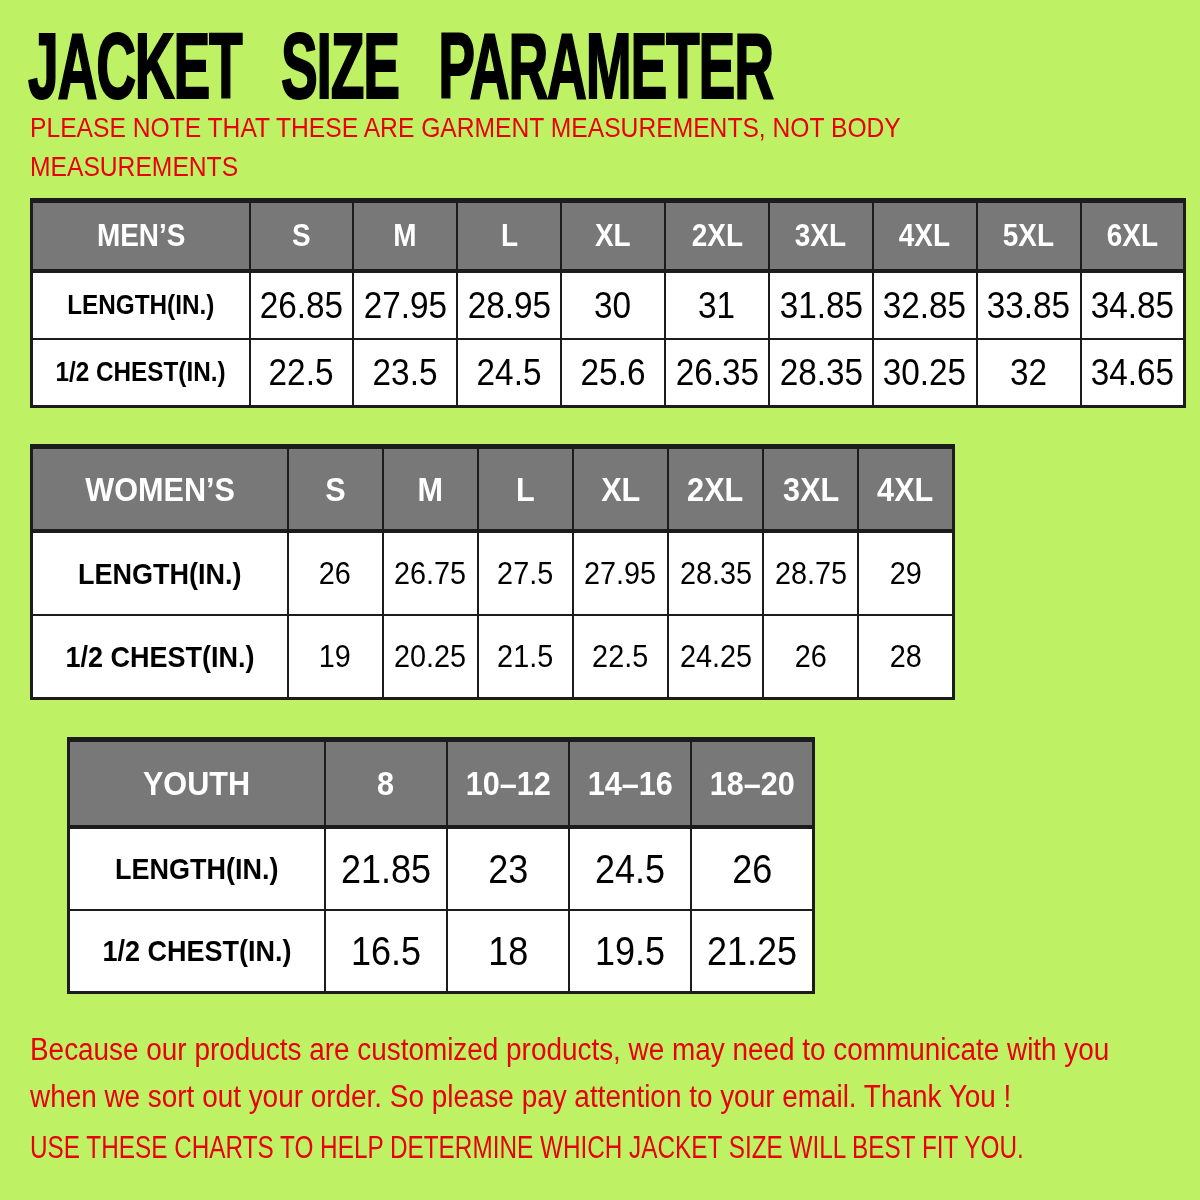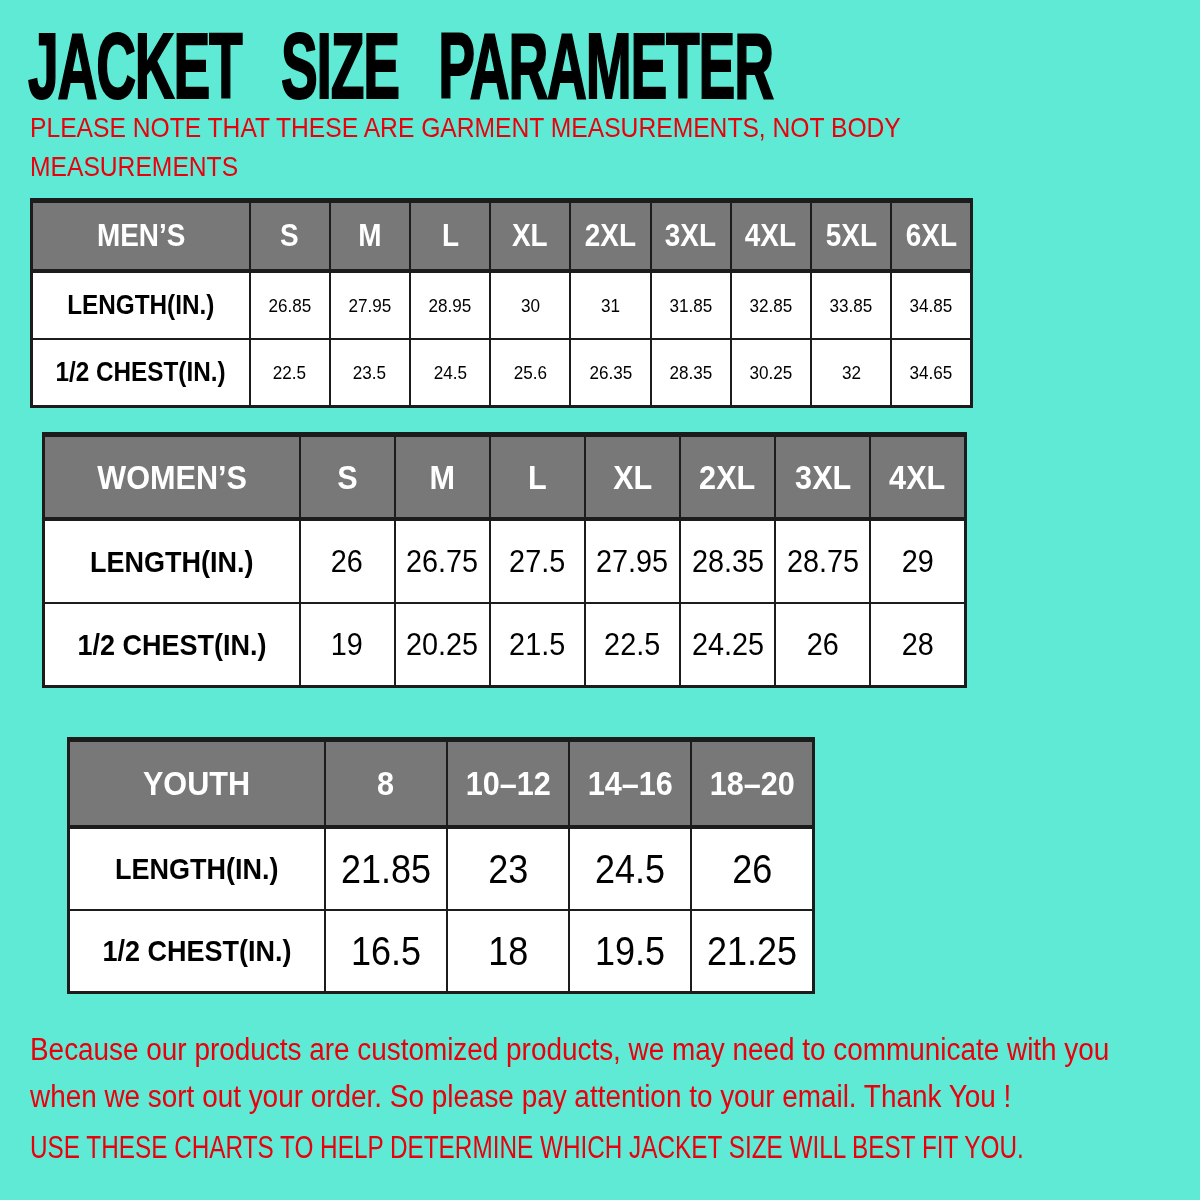--- a/index.html
+++ b/index.html
@@ -8,21 +8,21 @@
     background: #ffffff;
     width: 1200px;
     height: 1200px;
     font-family: "Liberation Sans", sans-serif;
     overflow: hidden;
   }
   .page {
     position: relative;
     width: 1200px;
     height: 1200px;
-    background: #5eead4;
+    background: #bef264;
   }
   
   .title {
     position: absolute;
     left: 28px;
     top: 20px;
     margin: 0;
     font-size: 92px;
     line-height: 1;
     font-weight: bold;
@@ -77,27 +77,27 @@
   .size-table td:first-child {
     font-weight: bold;
     text-decoration: underline;
   }
   .ct {
     display: inline-block;
     transform: scaleX(0.90);
     white-space: nowrap;
   }
   
-  #mens-table { left: 30px; top: 198px; width: 943px; }
+  #mens-table { left: 30px; top: 198px; width: 1156px; }
   #mens-table col:first-child { width: 218px; }
   #mens-table th { height: 66px; font-size: 31px; }
-  #mens-table td { height: 65px; font-size: 19px; }
+  #mens-table td { height: 65px; font-size: 37px; }
   #mens-table td:first-child { font-size: 27px; }
   
-  #womens-table { left: 30px; top: 432px; width: 925px; margin-left: 12px; }
+  #womens-table { left: 30px; top: 444px; width: 925px; }
   #womens-table col:first-child { width: 256px; }
   #womens-table th { height: 80px; font-size: 34px; }
   #womens-table td { height: 81px; font-size: 32px; }
   #womens-table td:first-child { font-size: 30px; }
   
   #youth-table { left: 30px; top: 737px; width: 748px; margin-left: 37px; }
   #youth-table col:first-child { width: 256px; }
   #youth-table th { height: 83px; font-size: 34px; }
   #youth-table td { height: 80px; font-size: 40px; }
   #youth-table td:first-child { font-size: 30px; }

